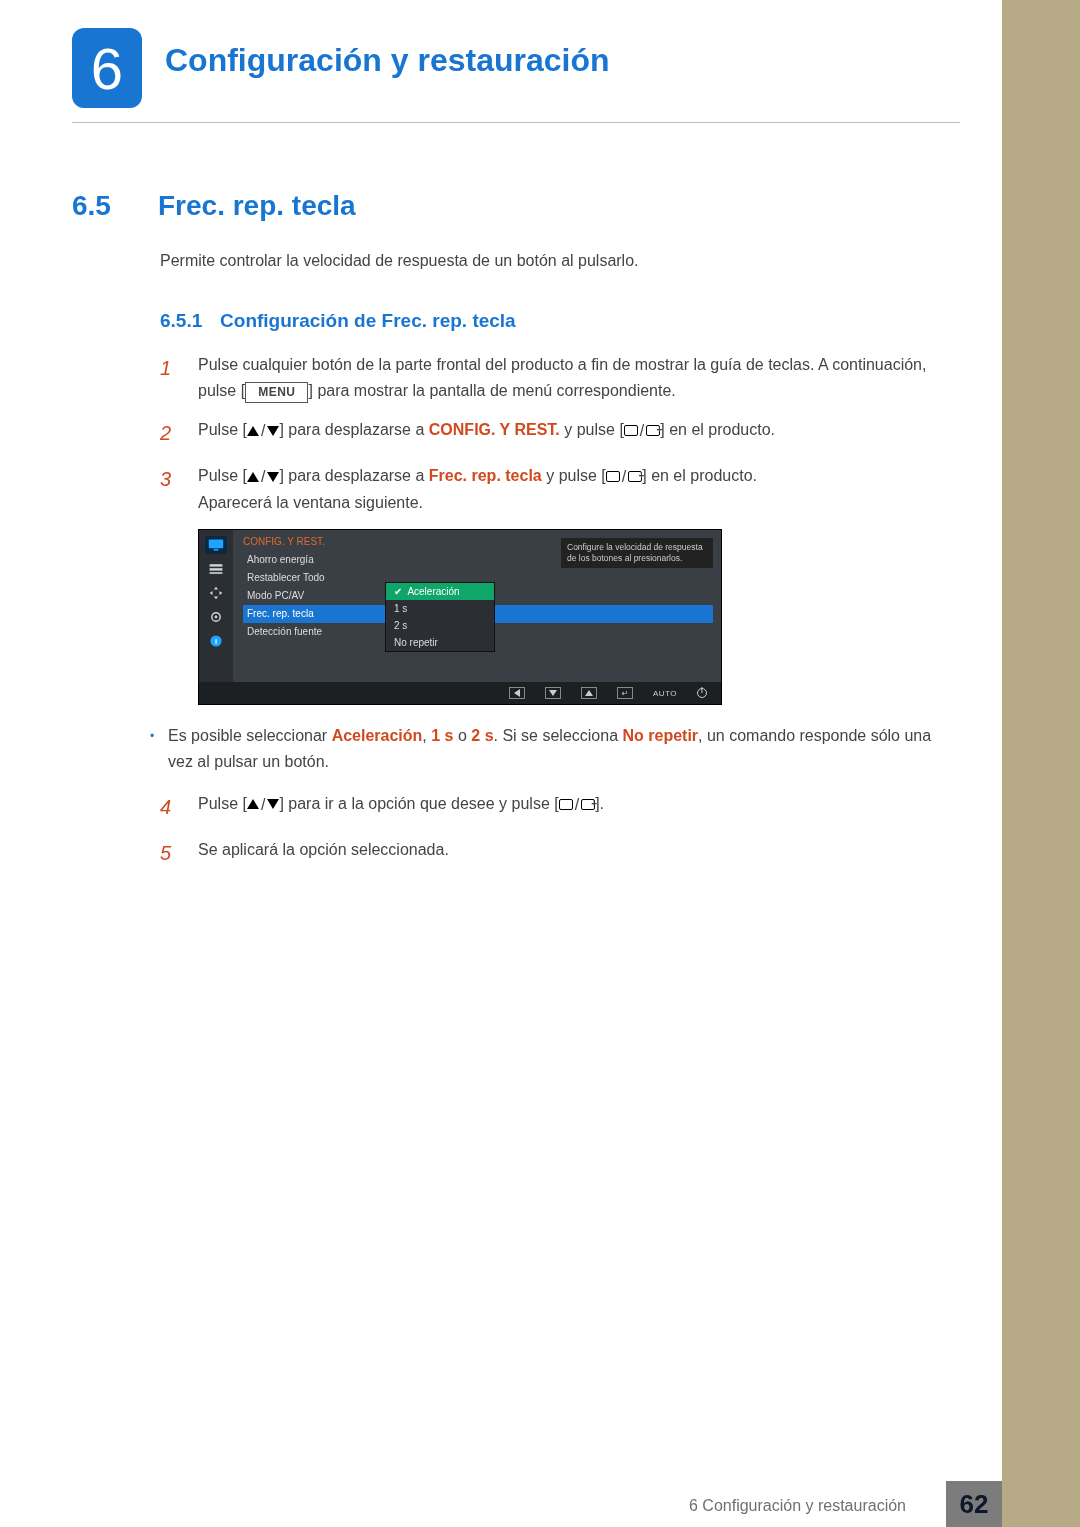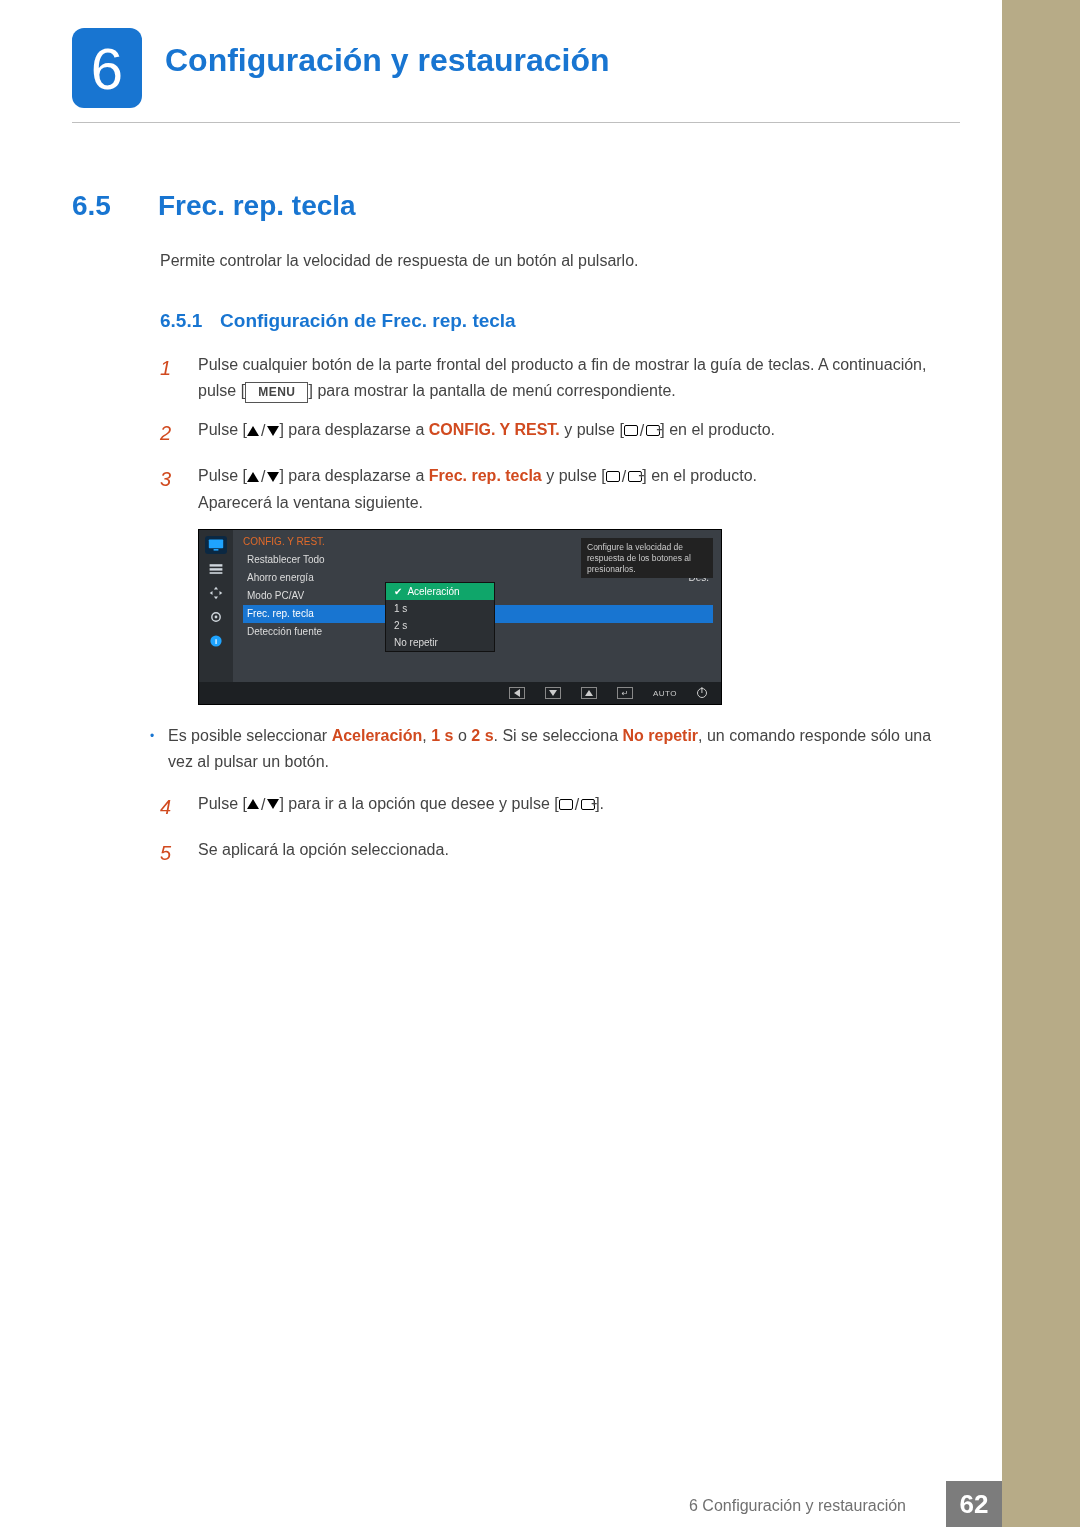--- a/index.html
+++ b/index.html
@@ -71,21 +71,21 @@
   .osd-list .row { display:flex; justify-content:space-between; padding:0 4px; }
   .osd-list .row.active { background:#1875d1; color:#fff; }
   .osd-popup {
     position:absolute; left:186px; top:52px; width:110px; background:#2b2f33; border:1px solid #111;
     font-size:10px;
   }
   .osd-popup .prow { padding:3px 8px; display:flex; align-items:center; gap:5px; }
   .osd-popup .prow.active { background:#0fa66a; color:#fff; }
   .check { color:#fff; font-size:10px; }
   .osd-tooltip {
-    position:absolute; right:8px; top:8px; width:132px; background:#222; color:#ccc;
+    position:absolute; right:8px; top:8px; width:152px; background:#222; color:#ccc;
     font-size:8.5px; padding:4px 6px; line-height:1.25;
   }
   .osd-bottom {
     position:absolute; left:0; right:0; bottom:0; height:22px; background:#1d2023;
     display:flex; align-items:center; justify-content:flex-end; gap:20px; padding:0 14px 0 0;
     font-size:9px; color:#ccc;
   }
   .osd-bottom .btn { width:16px; height:12px; border:1px solid #888; display:flex; align-items:center; justify-content:center; font-size:8px; }
   .osd-bottom .btn .mini-tri-up { width:0;height:0;border-left:4px solid transparent;border-right:4px solid transparent;border-bottom:6px solid #ccc; }
   .osd-bottom .btn .mini-tri-down { width:0;height:0;border-left:4px solid transparent;border-right:4px solid transparent;border-top:6px solid #ccc; }
@@ -95,21 +95,21 @@
   .power-ic::after { content:""; position:absolute; top:-2px; left:50%; width:1.2px; height:6px; background:#ccc; transform:translateX(-50%); }
 
   .bullet-note { margin-left: 96px; font-size:16px; color:#444; line-height:1.6; margin-bottom:16px; position:relative; }
   .bullet-note::before { content:"•"; position:absolute; left:-18px; color:#1875d1; font-size:12px; top:4px; }
 
   
   .footer { position:absolute; left:0; right:0; bottom:0; height:46px; }
   .footer-text { position:absolute; right:174px; bottom:12px; font-size:16px; color:#707070; }
   .footer-page {
     position:absolute; right:78px; bottom:0; width:56px; height:46px; background:#7c7c7c;
-    color:#ffffff; display:flex; align-items:center; justify-content:center; font-size:26px; font-weight:700;
+    color:#0f172a; display:flex; align-items:center; justify-content:center; font-size:26px; font-weight:700;
   }
 </style>
 </head>
 <body>
 
 <div class="page">
   <div class="side-band"></div>
 
   <div class="chapter-badge">
     <span>6</span>
@@ -187,26 +187,26 @@
               <svg viewBox="0 0 20 20">
                 <circle cx="10" cy="10" r="8" fill="#1fa4ff"></circle>
                 <text x="10" y="14" text-anchor="middle" font-size="11" fill="#fff" font-family="Arial" font-weight="bold">i</text>
               </svg>
             </div>
         </div>
         <div class="osd-main">
           <div class="osd-title">CONFIG. Y REST.</div>
           <div class="osd-list">
             <div class="row">
-                <span>Restablecer Todo</span>
-                <span></span>
-              </div>
-            <div class="row">
                 <span>Ahorro energía</span>
                 <span>Des.</span>
+              </div>
+            <div class="row">
+                <span>Restablecer Todo</span>
+                <span></span>
               </div>
             <div class="row">
                 <span>Modo PC/AV</span>
                 <span></span>
               </div>
             <div class="row active">
                 <span>Frec. rep. tecla</span>
                 <span></span>
               </div>
             <div class="row">

